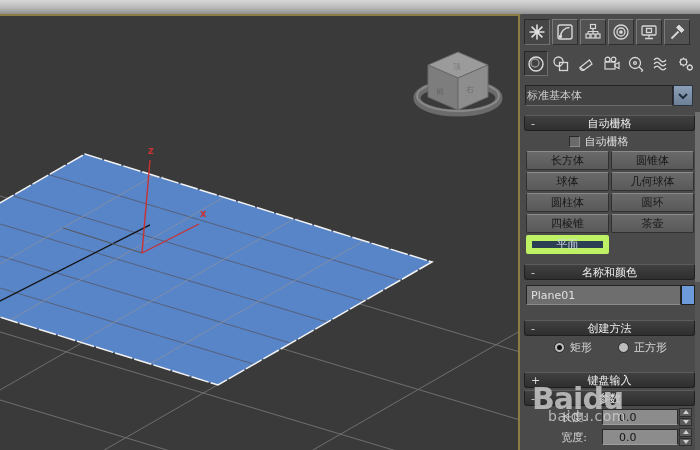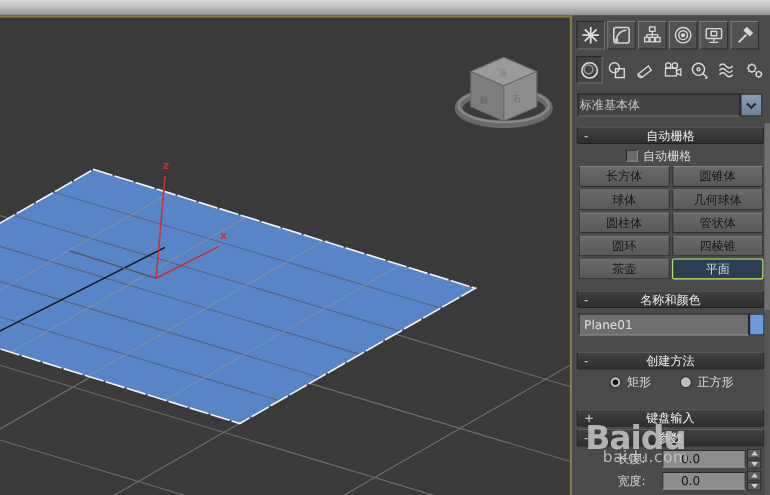--- a/index.html
+++ b/index.html
@@ -33,21 +33,21 @@
     background:linear-gradient(#404040,#2f2f2f);border:1px solid #1f1f1f;border-top-color:#5c5c5c;
     color:#efefef;font-size:11px;text-align:center;line-height:15px;box-sizing:border-box;}
   .rollout .pm{position:absolute;left:6px;top:0;font-size:11px;color:#dadada;}
   .chkrow{position:absolute;left:0;top:120px;width:155px;display:flex;align-items:center;justify-content:center;gap:5px;
     color:#dcdcdc;font-size:11px;}
   .chk{width:11px;height:11px;background:#6a6a6a;border:1px solid #282828;border-bottom-color:#8b8b8b;border-right-color:#8b8b8b;box-sizing:border-box;}
   .btngrid{position:absolute;left:5px;top:137px;width:169px;display:grid;
     grid-template-columns:83px 83px;grid-auto-rows:19px;gap:2px;}
   .obtn{background:linear-gradient(#6a6a6a,#595959);border:1px solid #303030;border-top-color:#8a8a8a;
     color:#161616;font-size:11px;display:flex;align-items:center;justify-content:center;box-sizing:border-box;border-radius:2px;}
-  .obtn.active{background:#2c3e52;border:1px solid #bef264;color:#d2dbe5;}
+  .obtn.active{background:#2c3e52;border:6px solid #bef264;color:#d2dbe5;}
   .namerow{position:absolute;left:5px;top:271px;width:169px;height:20px;display:flex;gap:0;}
   .namefield{flex:1;background:#6e6e6e;border:1px solid #232323;border-bottom-color:#8a8a8a;
     color:#e0e0e0;font-size:11px;padding:0 4px;box-sizing:border-box;font-family:"DejaVu Sans","Liberation Sans",sans-serif;}
   .swatch{width:22px;height:20px;border:1px solid #202020;box-sizing:border-box;}
   .radiorow{position:absolute;left:0;top:326px;width:179px;display:flex;justify-content:center;gap:26px;
     color:#dcdcdc;font-size:11px;align-items:center;}
   .radio{display:flex;align-items:center;gap:5px;}
   .rdot{width:11px;height:11px;border-radius:50%;background:#bdbdbd;border:1px solid #2a2a2a;box-sizing:border-box;position:relative;}
   .rdot.sel:after{content:"";position:absolute;left:2px;top:2px;width:5px;height:5px;border-radius:50%;background:#111;}
   .paramrow{position:absolute;left:0;width:179px;height:18px;display:flex;align-items:center;}
@@ -250,21 +250,20 @@
   <div class="chkrow">
     <span class="chk"></span>
     <span>自动栅格</span>
   </div>
   <div class="btngrid">
     <div class="obtn">长方体</div>
     <div class="obtn">圆锥体</div>
     <div class="obtn">球体</div>
     <div class="obtn">几何球体</div>
     <div class="obtn">圆柱体</div>
-    <div class="obtn">管状体</div>
     <div class="obtn">圆环</div>
     <div class="obtn">四棱锥</div>
     <div class="obtn">茶壶</div>
     <div class="obtn active">平面</div>
   </div>
 
   <div class="rollout" style="top:250px">
     <span class="pm">-</span>
     <span>名称和颜色</span>
   </div>

